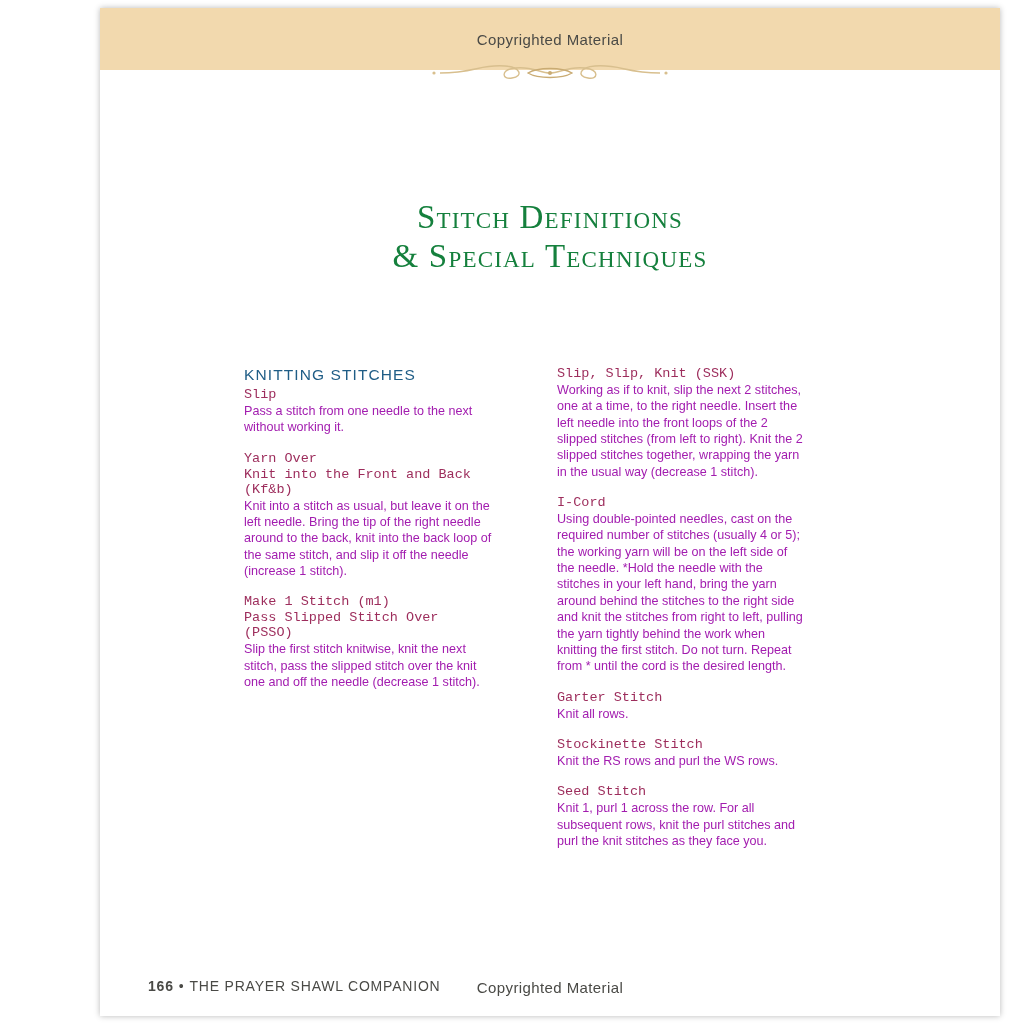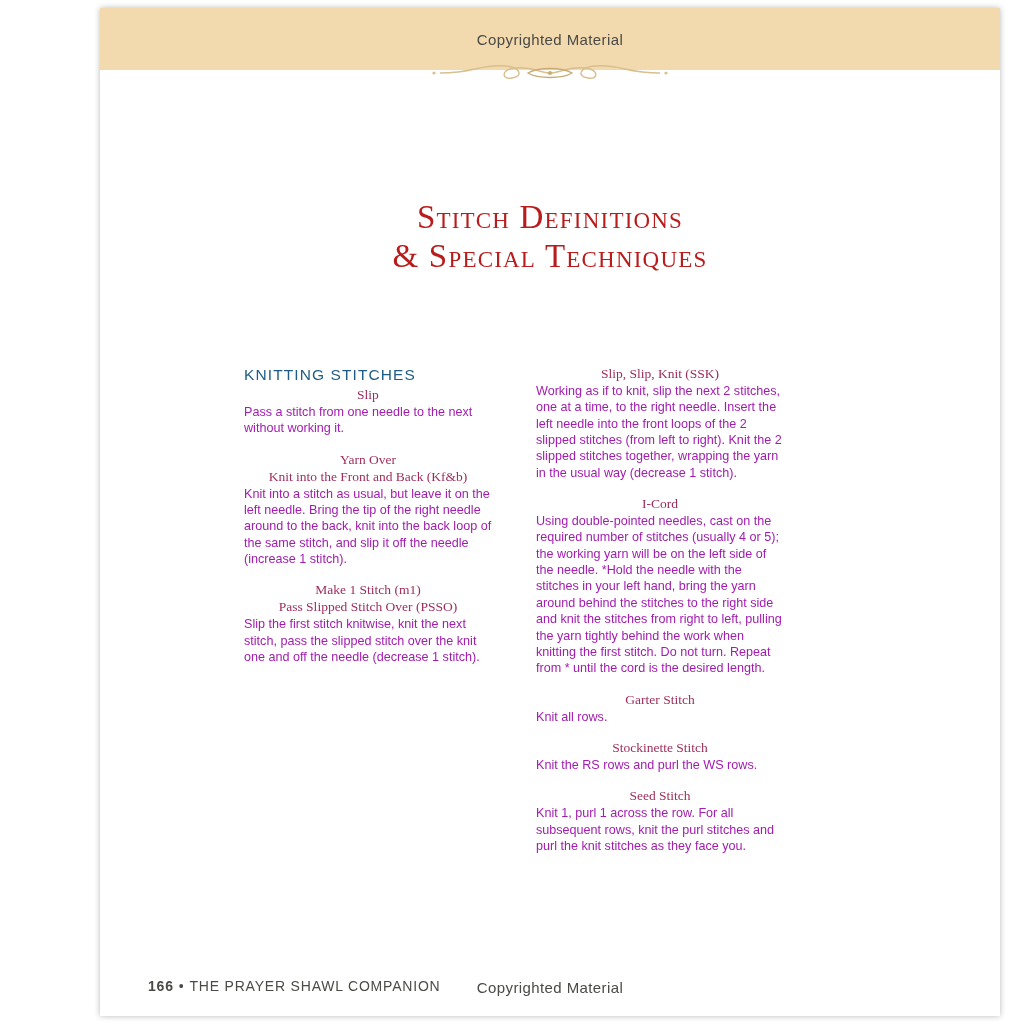--- a/index.html
+++ b/index.html
@@ -45,51 +45,50 @@
     height: 34px;
     display: flex;
     align-items: center;
     justify-content: center;
     pointer-events: none;
   }
   .title-block {
     margin-top: 128px;
     text-align: center;
     font-family: "Liberation Serif", serif;
-    color: #b91c1c;
+    color: #15803d;
     letter-spacing: 1.2px;
     line-height: 1.18;
   }
   .title-line {
     font-size: 33px;
     font-variant: small-caps;
   }
   .columns {
     display: flex;
     margin: 90px 62px 0 144px;
-    gap: 44px;
+    gap: 65px;
   }
   .col {
     width: 248px;
   }
   .section-head {
     font-family: "Liberation Sans", sans-serif;
     font-size: 15.5px;
     color: #1f5d86;
     letter-spacing: 1.1px;
     margin: 0 0 3px 0;
     font-weight: 400;
   }
   .term {
-    font-family: Liberation Serif, serif;
+    font-family: Liberation Mono, monospace;
     font-size: 13.5px;
     color: #9d2d5c;
     margin: 0 0 1px 0;
     font-weight: 400;
-    text-align: center;
   }
   .body-text {
     font-family: "Liberation Sans", sans-serif;
     font-size: 12.6px;
     line-height: 1.30;
     color: #a21caf;
     margin: 0 0 15px 0;
   }
   .entry:last-child .body-text { margin-bottom: 0; }
   .footer {

